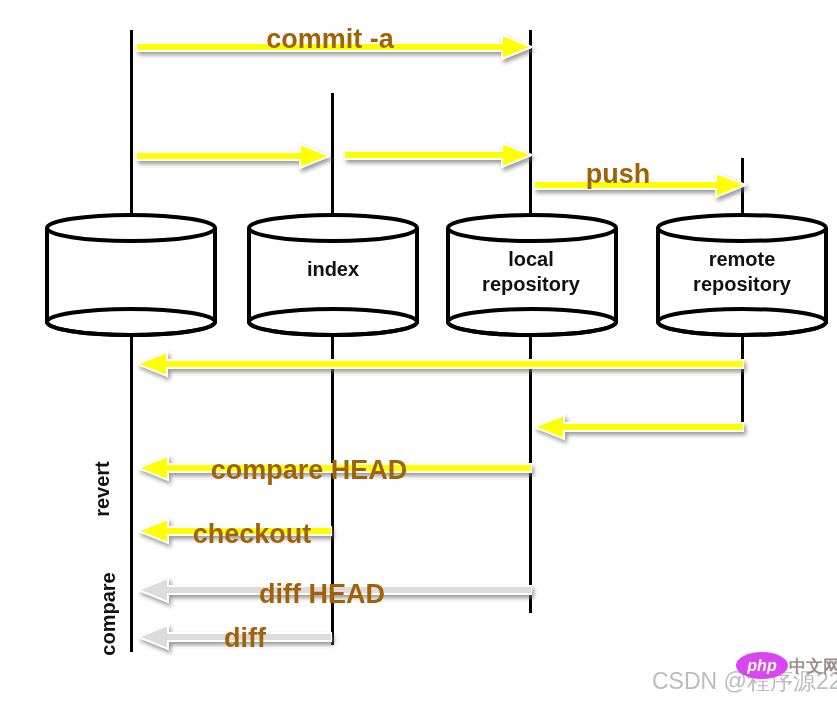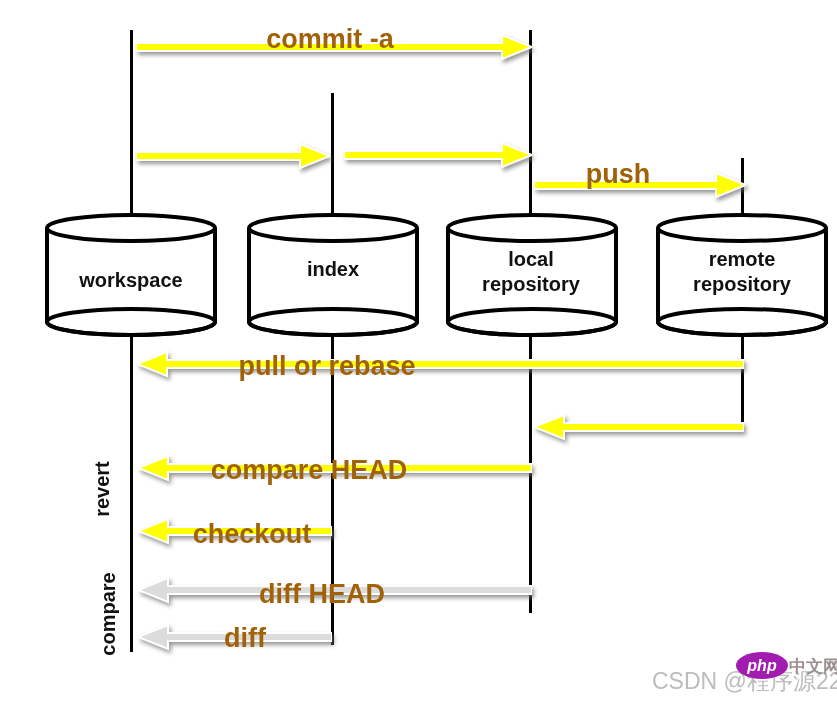--- a/index.html
+++ b/index.html
@@ -17,21 +17,21 @@
   .arrow-yellow polygon{fill:#FFFF00;stroke:#ffffff;stroke-width:2;}
   .arrow-gray polygon{fill:#DCDCDC;stroke:#ffffff;stroke-width:2;}
   .arrow-label{position:absolute;font-weight:bold;font-size:27px;color:#a16207;
                text-align:center;z-index:4;white-space:nowrap;}
   .side-label{position:absolute;font-weight:bold;font-size:20px;color:#111;
               text-align:center;transform:rotate(-90deg);z-index:4;white-space:nowrap;}
   
   .wm-text{position:absolute;left:652px;top:666px;font-size:23px;color:#bcbcbc;
            z-index:5;white-space:nowrap;}
   .wm-logo{position:absolute;left:736px;top:652px;width:52px;height:27px;
-           background:#a21caf;border-radius:50%;z-index:6;
+           background:#d946ef;border-radius:50%;z-index:6;
            display:flex;align-items:center;justify-content:center;}
   .wm-logo span{color:#fff;font-weight:bold;font-style:italic;font-size:16px;}
   .wm-suffix{position:absolute;left:789px;top:655px;font-size:17px;font-weight:bold;
              color:#9a8e8e;z-index:6;white-space:nowrap;}
 </style>
 </head>
 <body>
 
 <div class="stage">
 
@@ -58,21 +58,20 @@
     <path d="M4,17 L4,111 A84,13 0 0 0 172,111 L172,17" fill="#fff" stroke="#000" stroke-width="4"></path>
     <ellipse cx="88" cy="111" rx="84" ry="13" fill="none" stroke="#000" stroke-width="4"></ellipse>
     <ellipse cx="88" cy="17" rx="84" ry="13" fill="#fff" stroke="#000" stroke-width="4"></ellipse>
   </svg>
   <svg class="cyl" style="left:654px;top:211px;" viewBox="0 0 176 130">
     <path d="M4,17 L4,111 A84,13 0 0 0 172,111 L172,17" fill="#fff" stroke="#000" stroke-width="4"></path>
     <ellipse cx="88" cy="111" rx="84" ry="13" fill="none" stroke="#000" stroke-width="4"></ellipse>
     <ellipse cx="88" cy="17" rx="84" ry="13" fill="#fff" stroke="#000" stroke-width="4"></ellipse>
   </svg>
 
-  <div class="node-label" style="left:51px;top:268px;width:160px;">workspace</div>
   <div class="node-label" style="left:253px;top:257px;width:160px;">index</div>
   <div class="node-label" style="left:471px;top:247px;width:120px;">local repository</div>
   <div class="node-label" style="left:682px;top:247px;width:120px;">remote repository</div>
 
   <div class="arrow arrow-yellow" style="left:136px;top:33px;">
     <svg width="396" height="28">
         <polygon points="0,10 366,10 366,2 396,14 366,26 366,18 0,18"></polygon>
       </svg>
   </div>
   <div class="arrow arrow-yellow" style="left:136px;top:142px;">
@@ -116,21 +115,20 @@
       </svg>
   </div>
   <div class="arrow arrow-gray" style="left:138px;top:623px;">
     <svg width="194" height="28">
         <polygon points="194,10 30,10 30,2 0,14 30,26 30,18 194,18"></polygon>
       </svg>
   </div>
 
   <div class="arrow-label" style="left:230px;top:24px;width:200px;">commit -a</div>
   <div class="arrow-label" style="left:558px;top:159px;width:120px;">push</div>
-  <div class="arrow-label" style="left:217px;top:351px;width:220px;">pull or rebase</div>
   <div class="arrow-label" style="left:189px;top:455px;width:240px;">compare HEAD</div>
   <div class="arrow-label" style="left:172px;top:519px;width:160px;">checkout</div>
   <div class="arrow-label" style="left:232px;top:579px;width:180px;">diff HEAD</div>
   <div class="arrow-label" style="left:195px;top:623px;width:100px;">diff</div>
 
   <div class="side-label" style="left:71px;top:479px;width:60px;height:20px;">revert</div>
   <div class="side-label" style="left:62px;top:604px;width:90px;height:20px;">compare</div>
 
   <div class="wm-text">CSDN @程序源222</div>
   <div class="wm-logo">

